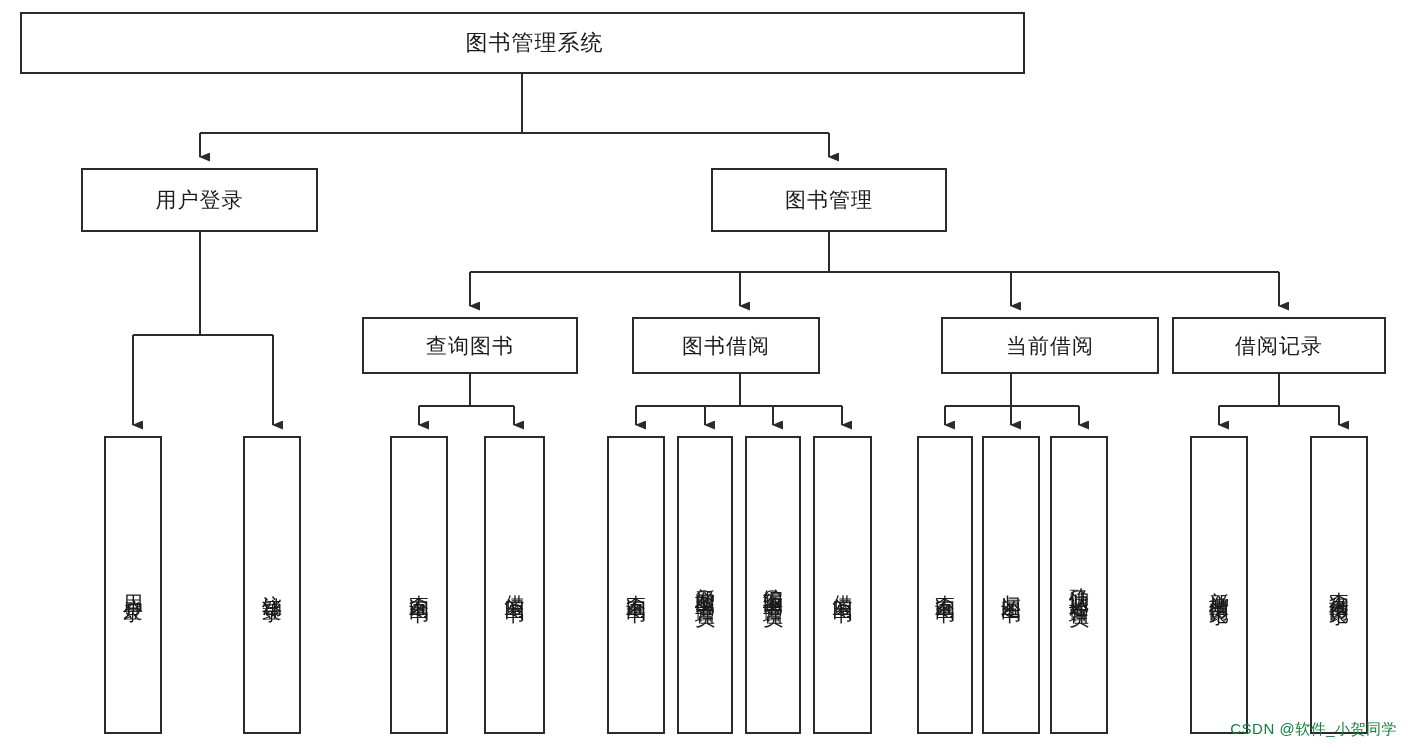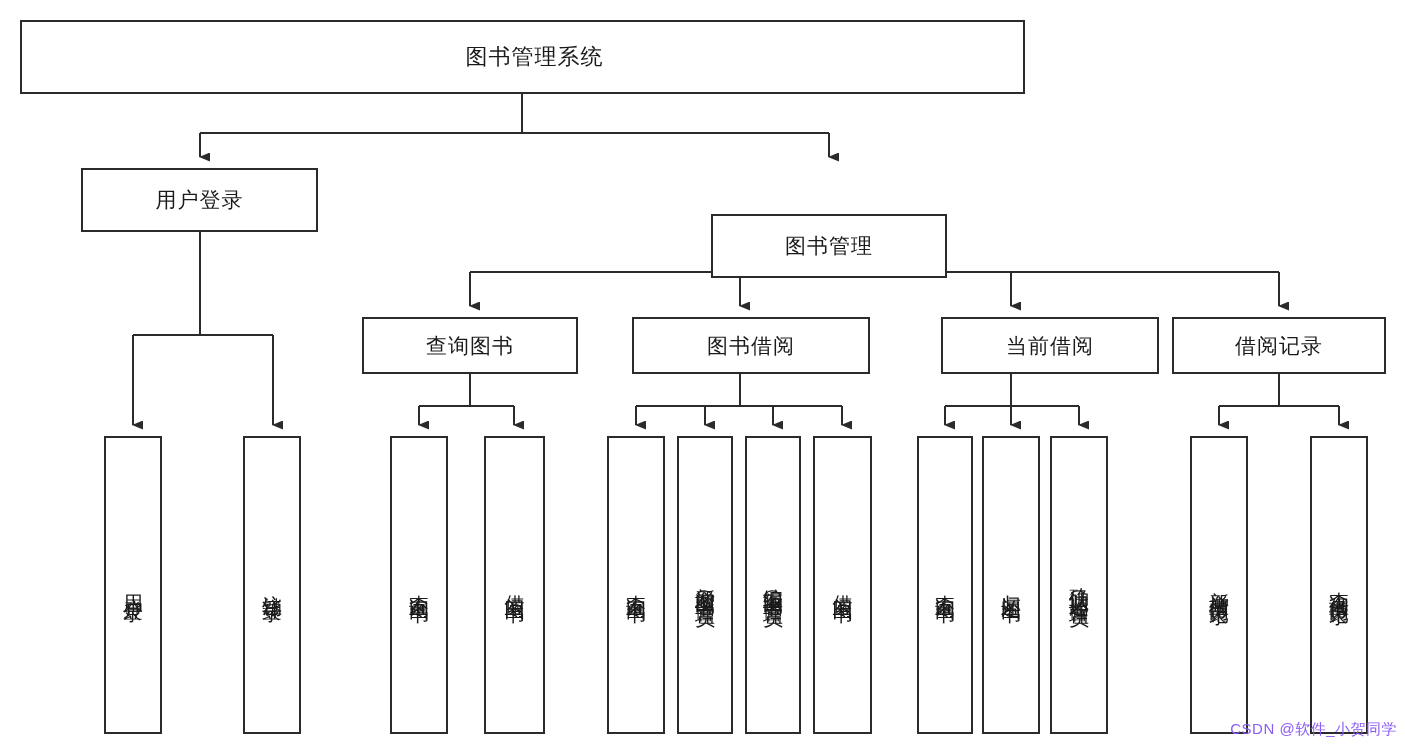--- a/index.html
+++ b/index.html
@@ -5,21 +5,21 @@
   html,body{margin:0;padding:0;background:#ffffff;}
   body{width:1405px;height:747px;overflow:hidden;font-family:"Liberation Sans","DejaVu Sans",sans-serif;}
   #diagram-root{position:relative;width:1405px;height:747px;background:#fff;}
   svg.wires{position:absolute;left:0;top:0;width:1405px;height:747px;}
   .node{position:absolute;box-sizing:border-box;background:#ffffff;border:2.5px solid #2b2b2b;
         display:flex;align-items:center;justify-content:center;color:#1a1a1a;}
   .node.horiz{font-size:21px;letter-spacing:1px;}
   .node.vert{writing-mode:vertical-rl;text-orientation:upright;font-size:20px;letter-spacing:3px;
              padding:8px 0;align-items:center;justify-content:center;line-height:1.05;}
   .node.root{font-size:22px;}
-  .watermark{position:absolute;right:8px;bottom:8px;font-size:15px;color:#8b5cf6;
+  .watermark{position:absolute;right:8px;bottom:8px;font-size:15px;color:#15803d;
              letter-spacing:0.5px;white-space:nowrap;}
 </style>
 </head>
 <body>
 
 <div id="diagram-root">
 
   <svg class="wires" viewBox="0 0 1405 747">
     <defs>
       <marker id="arrowhead" markerWidth="9" markerHeight="11" refX="4.5" refY="10" orient="auto" markerUnits="userSpaceOnUse">
@@ -63,35 +63,35 @@
       <path d="M1011,406 L1011,425" marker-end="url(#arrowhead)"></path>
       <path d="M1079,406 L1079,425" marker-end="url(#arrowhead)"></path>
 
       <path d="M1279,374 L1279,406"></path>
       <path d="M1219,406 L1339,406"></path>
       <path d="M1219,406 L1219,425" marker-end="url(#arrowhead)"></path>
       <path d="M1339,406 L1339,425" marker-end="url(#arrowhead)"></path>
     </g>
   </svg>
 
-  <div class="node horiz root" style="left:20px;top:20px;width:1005px;height:74px;padding-left:24px;">
+  <div class="node horiz root" style="left:20px;top:12px;width:1005px;height:62px;padding-left:24px;">
     <span>图书管理系统</span>
   </div>
 
   <div class="node horiz" style="left:81px;top:168px;width:237px;height:64px;">
     <span>用户登录</span>
   </div>
-  <div class="node horiz" style="left:711px;top:168px;width:236px;height:64px;margin-top:46px;">
+  <div class="node horiz" style="left:711px;top:168px;width:236px;height:64px;">
     <span>图书管理</span>
   </div>
 
   <div class="node horiz" style="left:362px;top:317px;width:216px;height:57px;">
     <span>查询图书</span>
   </div>
-  <div class="node horiz" style="left:632px;top:317px;width:238px;height:57px;">
+  <div class="node horiz" style="left:632px;top:317px;width:188px;height:57px;">
     <span>图书借阅</span>
   </div>
   <div class="node horiz" style="left:902px;top:317px;width:218px;height:57px;margin-left:39px;">
     <span>当前借阅</span>
   </div>
   <div class="node horiz" style="left:1172px;top:317px;width:214px;height:57px;">
     <span>借阅记录</span>
   </div>
 
   <div class="node vert" style="left:104px;top:436px;width:58px;height:298px;">用户登录</div>

